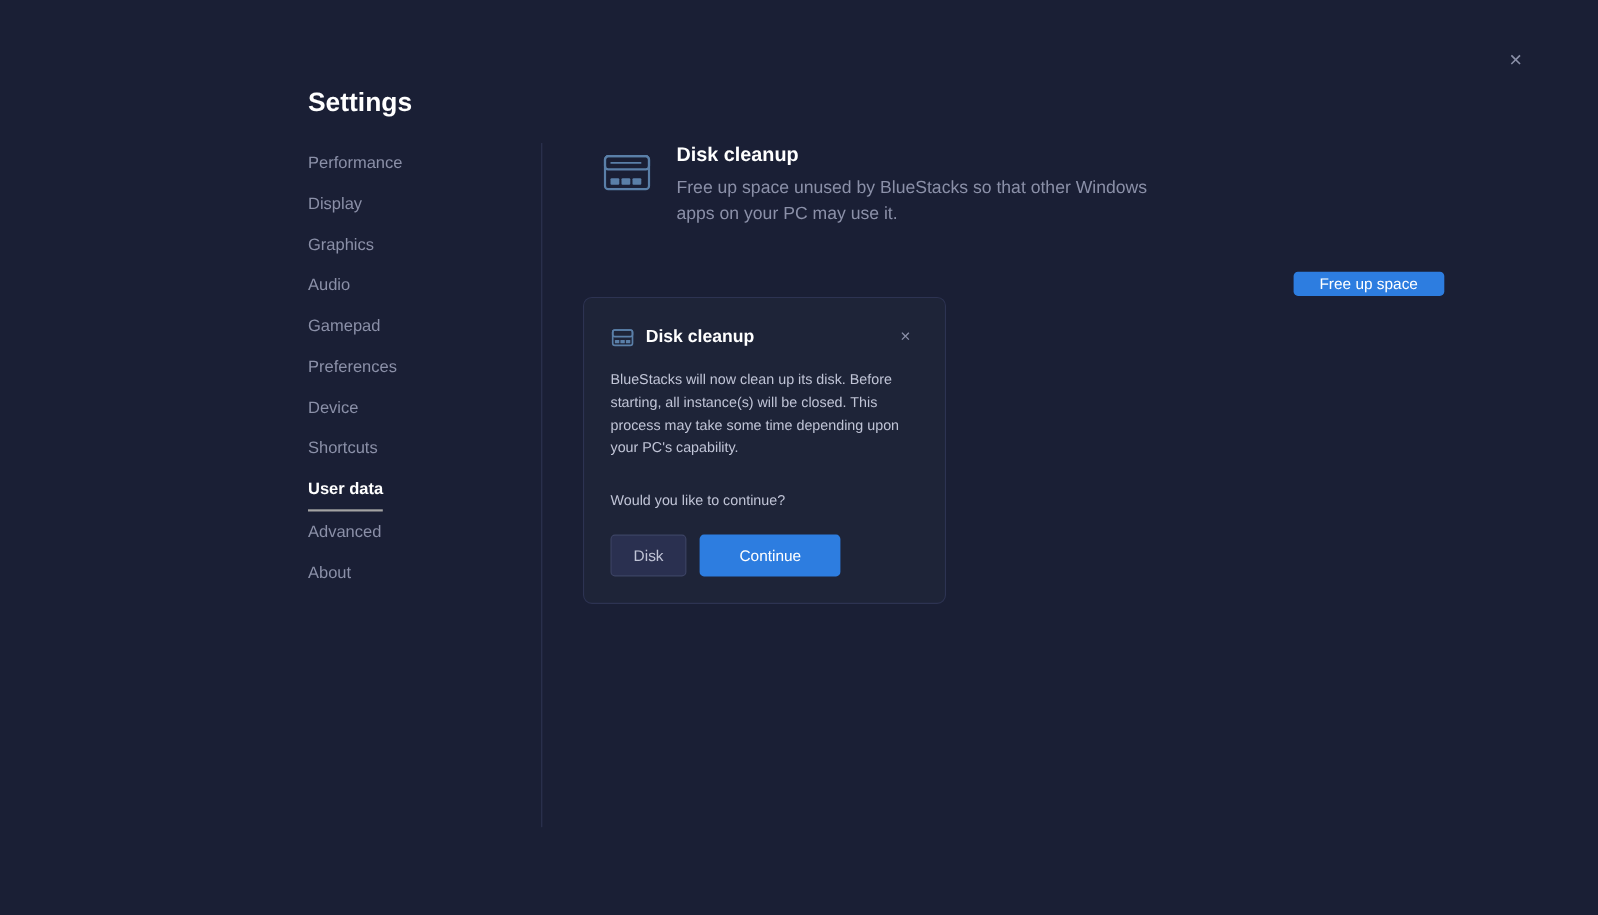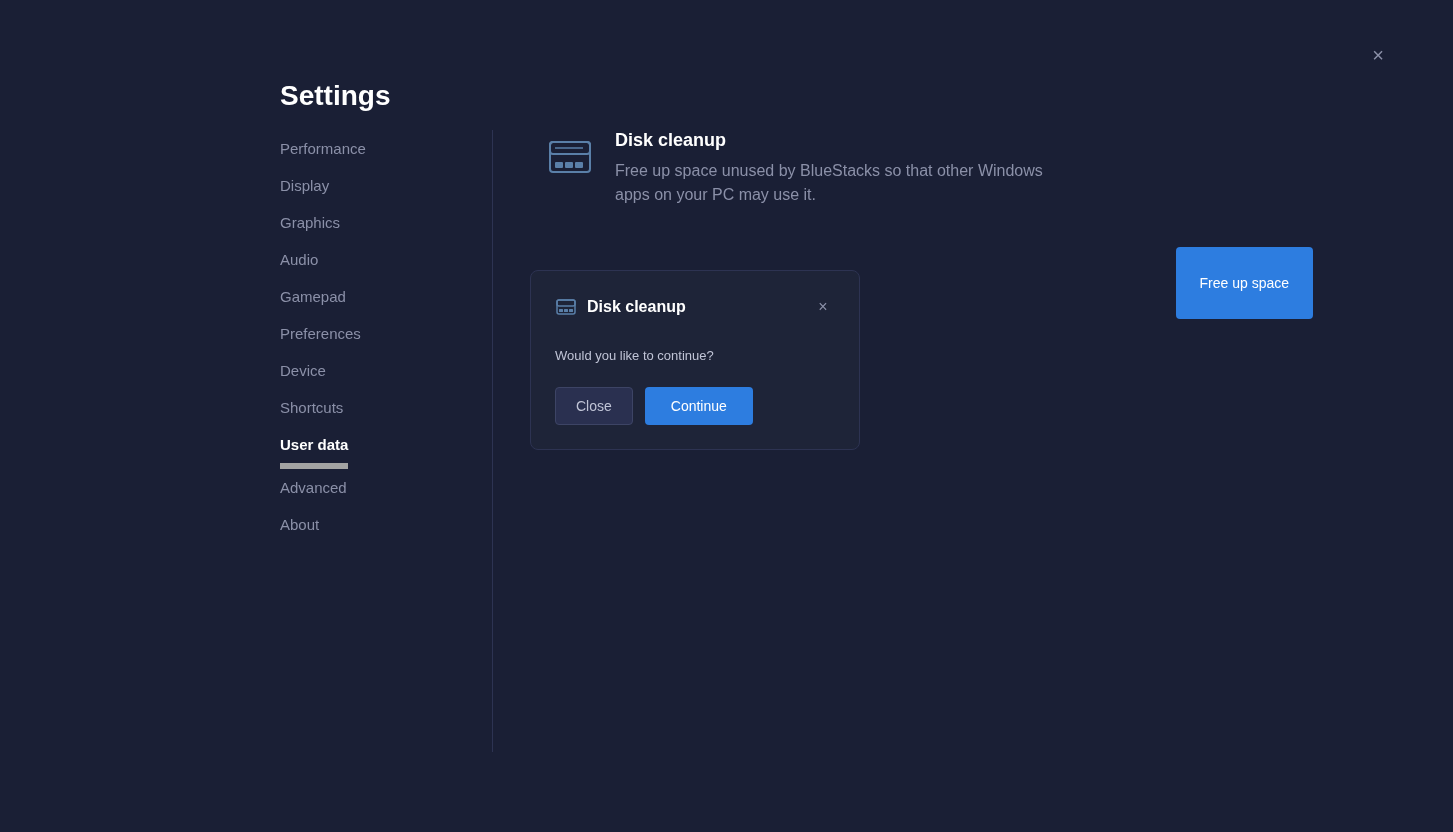--- a/index.html
+++ b/index.html
@@ -21,21 +21,21 @@
       left: 280px;
       right: 100px;
       bottom: 80px;
       gap: 12px;
     }
 
     .page-title {
       position: absolute;
       top: 80px;
       left: 280px;
-      font-size: 28px;
+      font-size: 24px;
       font-weight: 600;
       color: #ffffff;
     }
 
     .sidebar {
       width: 200px;
       padding-top: 50px;
       flex-shrink: 0;
     }
 
@@ -44,21 +44,21 @@
       padding: 10px 0;
       color: #8b90a8;
       font-size: 15px;
       cursor: pointer;
       text-decoration: none;
     }
 
     .sidebar-item.active {
       color: #ffffff;
       font-weight: 600;
-      border-bottom: 6px solid #a3a3a3;
+      border-bottom: 2px solid #a3a3a3;
       display: inline-block;
     }
 
     .sidebar-divider {
       width: 1px;
       background-color: #2d3352;
       margin-top: 50px;
       align-self: stretch;
     }
 
@@ -98,21 +98,21 @@
       color: #8b90a8;
       line-height: 1.5;
       max-width: 450px;
     }
 
     .free-space-btn {
       background-color: #2d7de0;
       color: #ffffff;
       border: none;
       border-radius: 4px;
-      padding: 28px 24px;
+      padding: 3px 24px;
       font-size: 14px;
       font-weight: 500;
       cursor: pointer;
       display: block;
       margin-left: auto;
       margin-top: 10px;
       white-space: nowrap;
     }
 
     .close-btn-top {
@@ -213,21 +213,21 @@
       padding: 10px 20px;
       font-size: 14px;
       cursor: pointer;
     }
 
     .btn-continue {
       background-color: #2d7de0;
       color: #ffffff;
       border: none;
       border-radius: 4px;
-      padding: 10px 26px;
+      padding: 10px 36px;
       font-size: 14px;
       font-weight: 500;
       cursor: pointer;
     }
 
     .modal-disk-icon {
       width: 22px;
       height: 22px;
       flex-shrink: 0;
     }
@@ -290,22 +290,23 @@
           <rect x="4" y="13" width="4" height="3" rx="0.5" fill="#5a7fa8"></rect>
           <rect x="9" y="13" width="4" height="3" rx="0.5" fill="#5a7fa8"></rect>
           <rect x="14" y="13" width="4" height="3" rx="0.5" fill="#5a7fa8"></rect>
         </svg>
         <span class="modal-title">Disk cleanup</span>
       </div>
       <button class="modal-close-btn">×</button>
     </div>
 
     <div class="modal-body">
+      <span>BlueStacks will now clean up its disk. Before starting, all instance(s) will be closed. This process may take some time depending upon your PC's capability.</span>
       <p class="modal-question">Would you like to continue?</p>
     </div>
 
     <div class="modal-footer">
-      <button class="btn-close">Close</button>
+      <button class="btn-close">Disk</button>
       <button class="btn-continue">Continue</button>
     </div>
 
   </div>
 </div>
 
 </body></html>

